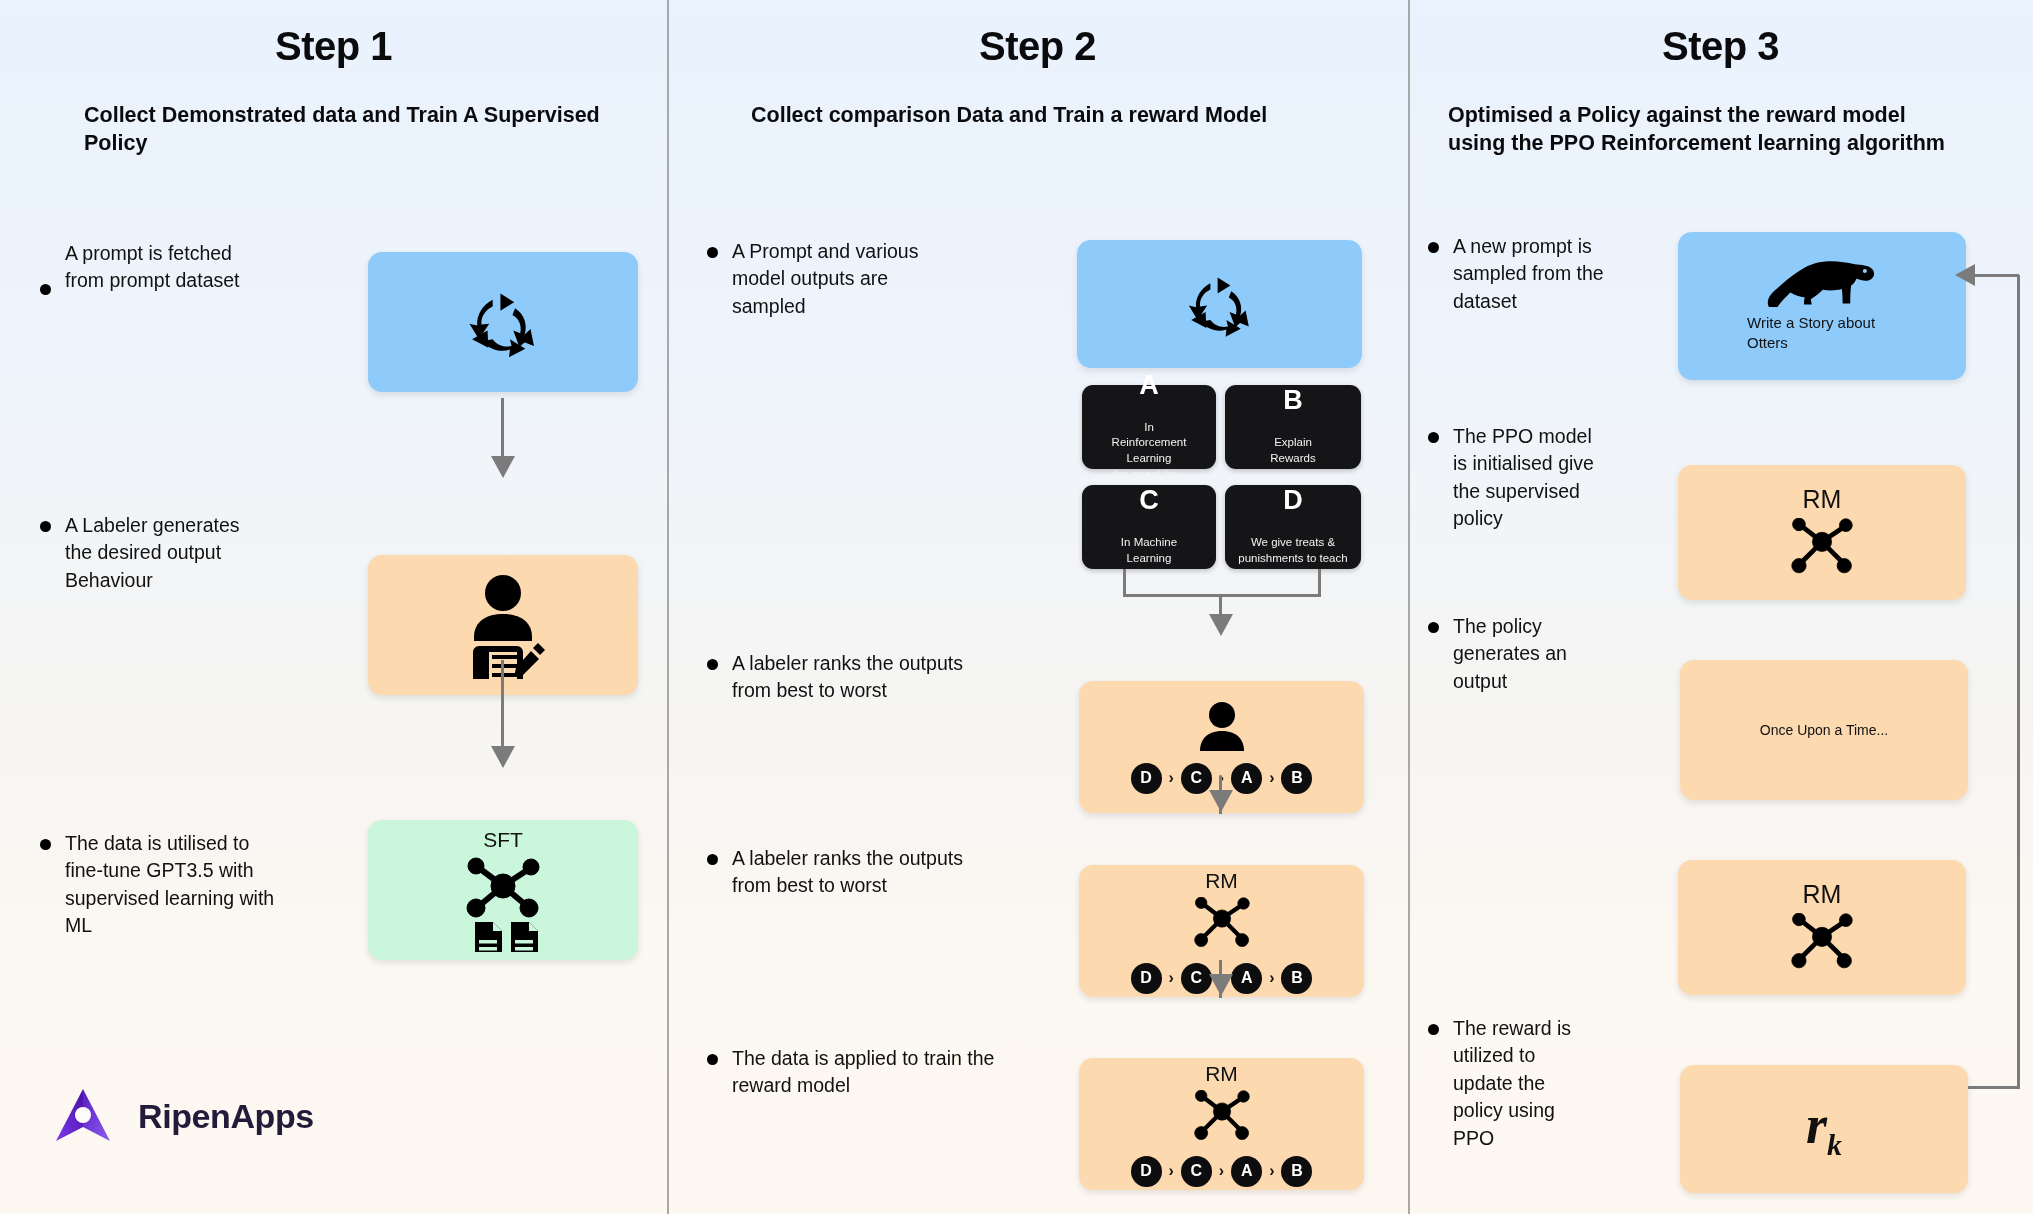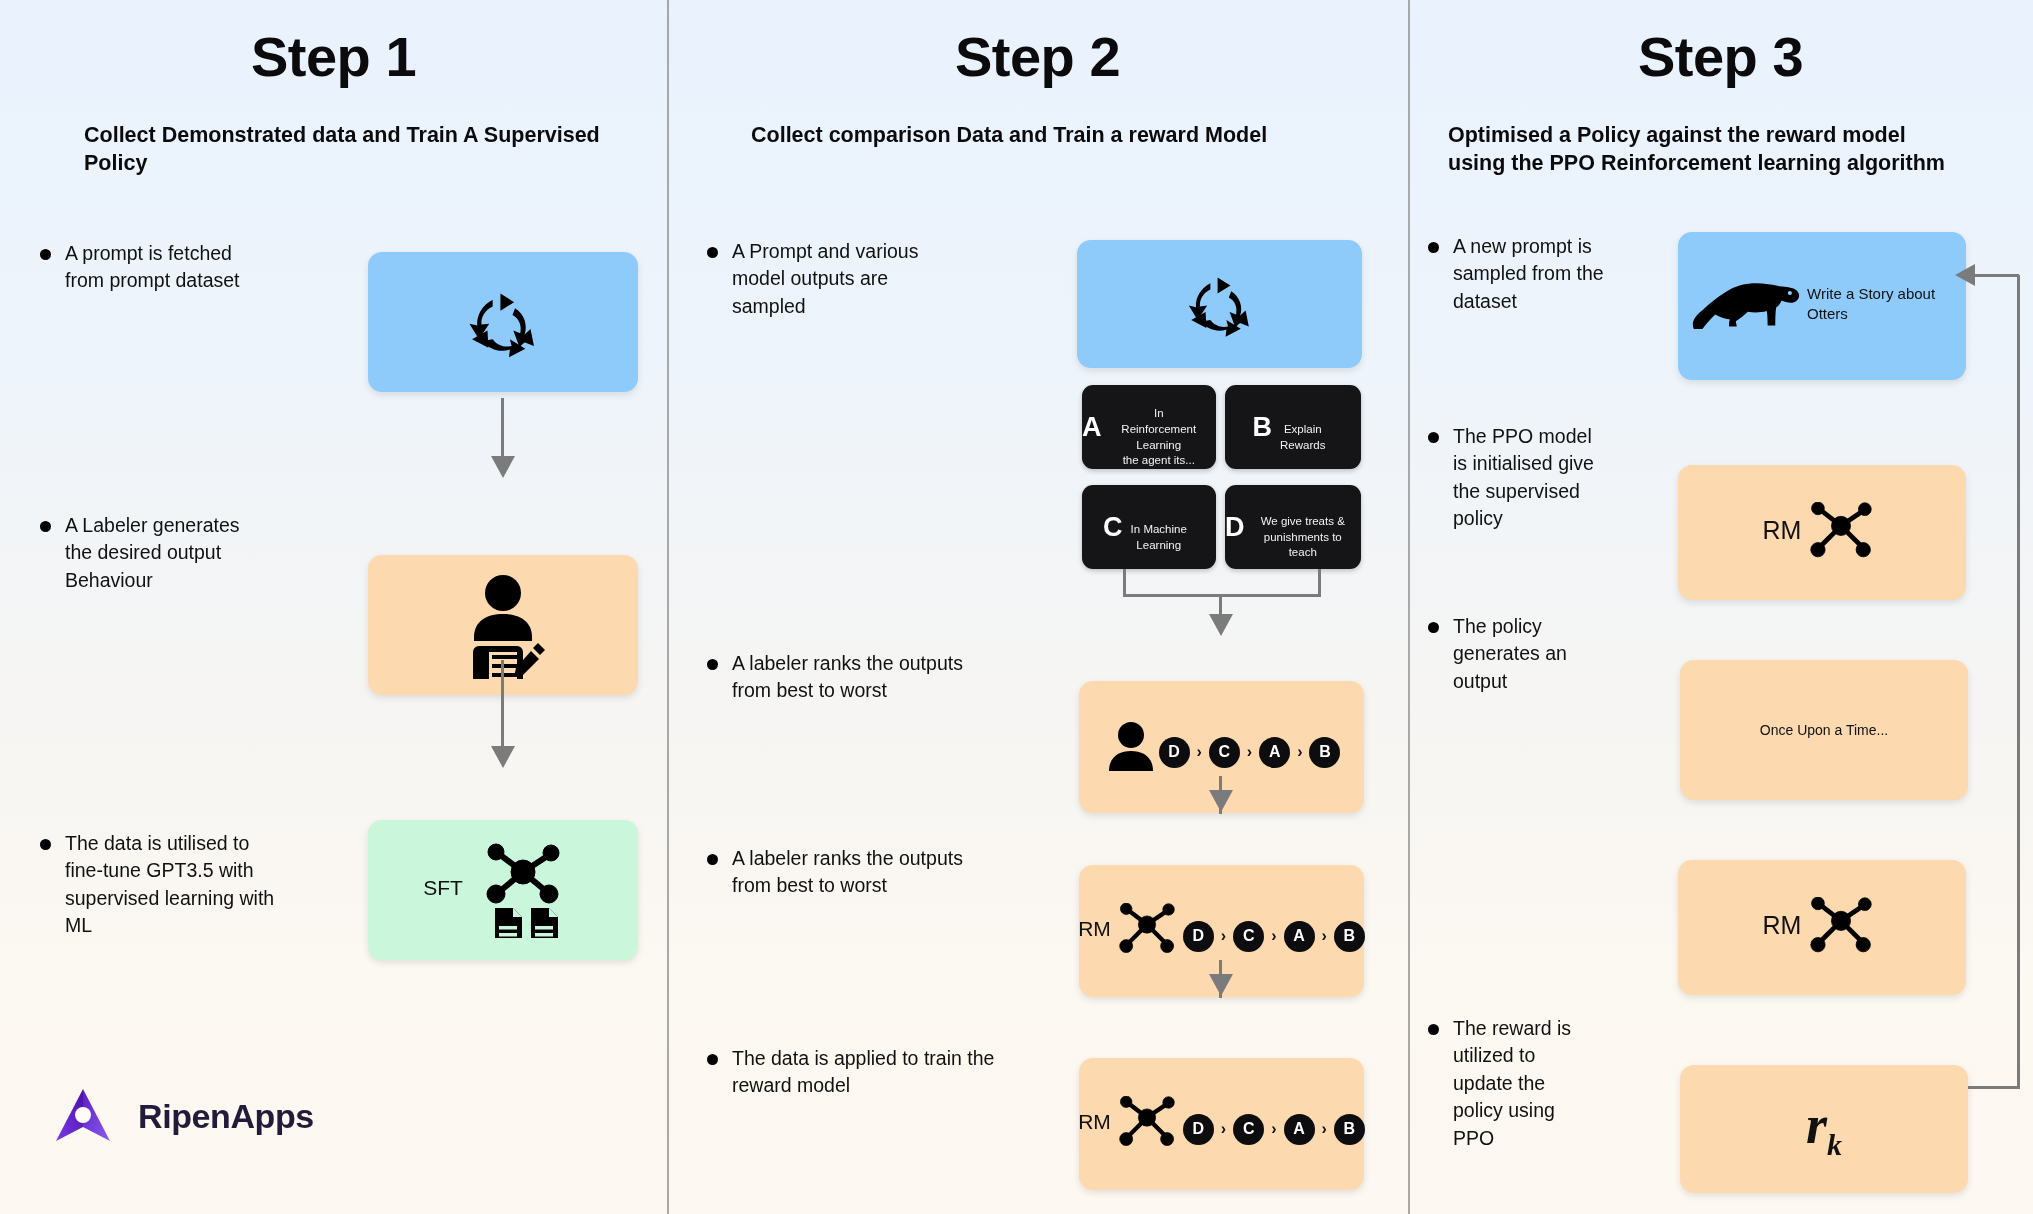--- a/index.html
+++ b/index.html
@@ -25,21 +25,21 @@
   #div1 { left: 667px; }
   #div2 { left: 1408px; }
 
   .col { position: absolute; top: 0; height: 1214px; }
   #col1 { left: 0;     width: 667px; }
   #col2 { left: 667px; width: 741px; }
   #col3 { left: 1408px;width: 625px; }
 
   .step-title {
     text-align: center;
-    font-size: 56px;
+    font-size: 40px;
     font-weight: 700;
     color: #0b0b0d;
     letter-spacing: -0.5px;
     margin-top: 24px;
   }
   .step-sub {
     font-size: 21.5px;
     font-weight: 700;
     color: #0b0b0d;
     line-height: 1.32;
@@ -65,20 +65,21 @@
     line-height: 1.41;
     color: #111;
   }
 
   
   .card {
     position: absolute;
     border-radius: 14px;
     box-shadow: 0 3px 7px rgba(0,0,0,.10);
     display: flex;
+    flex-direction: column;
     align-items: center;
     justify-content: center;
   }
   .card.blue   { background: #8ecbfb; }
   .card.peach  { background: #fdd9b0; margin-top: 43px; }
   .card.green  { background: #caf7dc; }
   .card.black  { background: #151517; border-radius: 11px; box-shadow: 0 2px 5px rgba(0,0,0,.22); }
 
   .card-label {
     font-size: 21px;
@@ -141,21 +142,21 @@
 
 <div class="canvas">
 
   <div class="divider" id="div1"></div>
   <div class="divider" id="div2"></div>
 
   <div class="col" id="col1">
     <div class="step-title">Step 1</div>
     <div class="step-sub">Collect Demonstrated data and Train A Supervised Policy</div>
 
-    <div class="bullet" style="left:40px; top:240px; width:230px;">
+    <div class="bullet" style="left:40px; top:240px; width:230px;align-items:flex-end;">
       <span class="dot"></span>
       <span class="btext">A prompt is fetched from prompt dataset</span>
     </div>
     <div class="bullet" style="left:40px; top:512px; width:230px;">
       <span class="dot"></span>
       <span class="btext">A Labeler generates the desired output Behaviour</span>
     </div>
     <div class="bullet" style="left:40px; top:830px; width:250px;">
       <span class="dot"></span>
       <span class="btext">The data is utilised to fine-tune GPT3.5 with supervised learning with ML</span>

